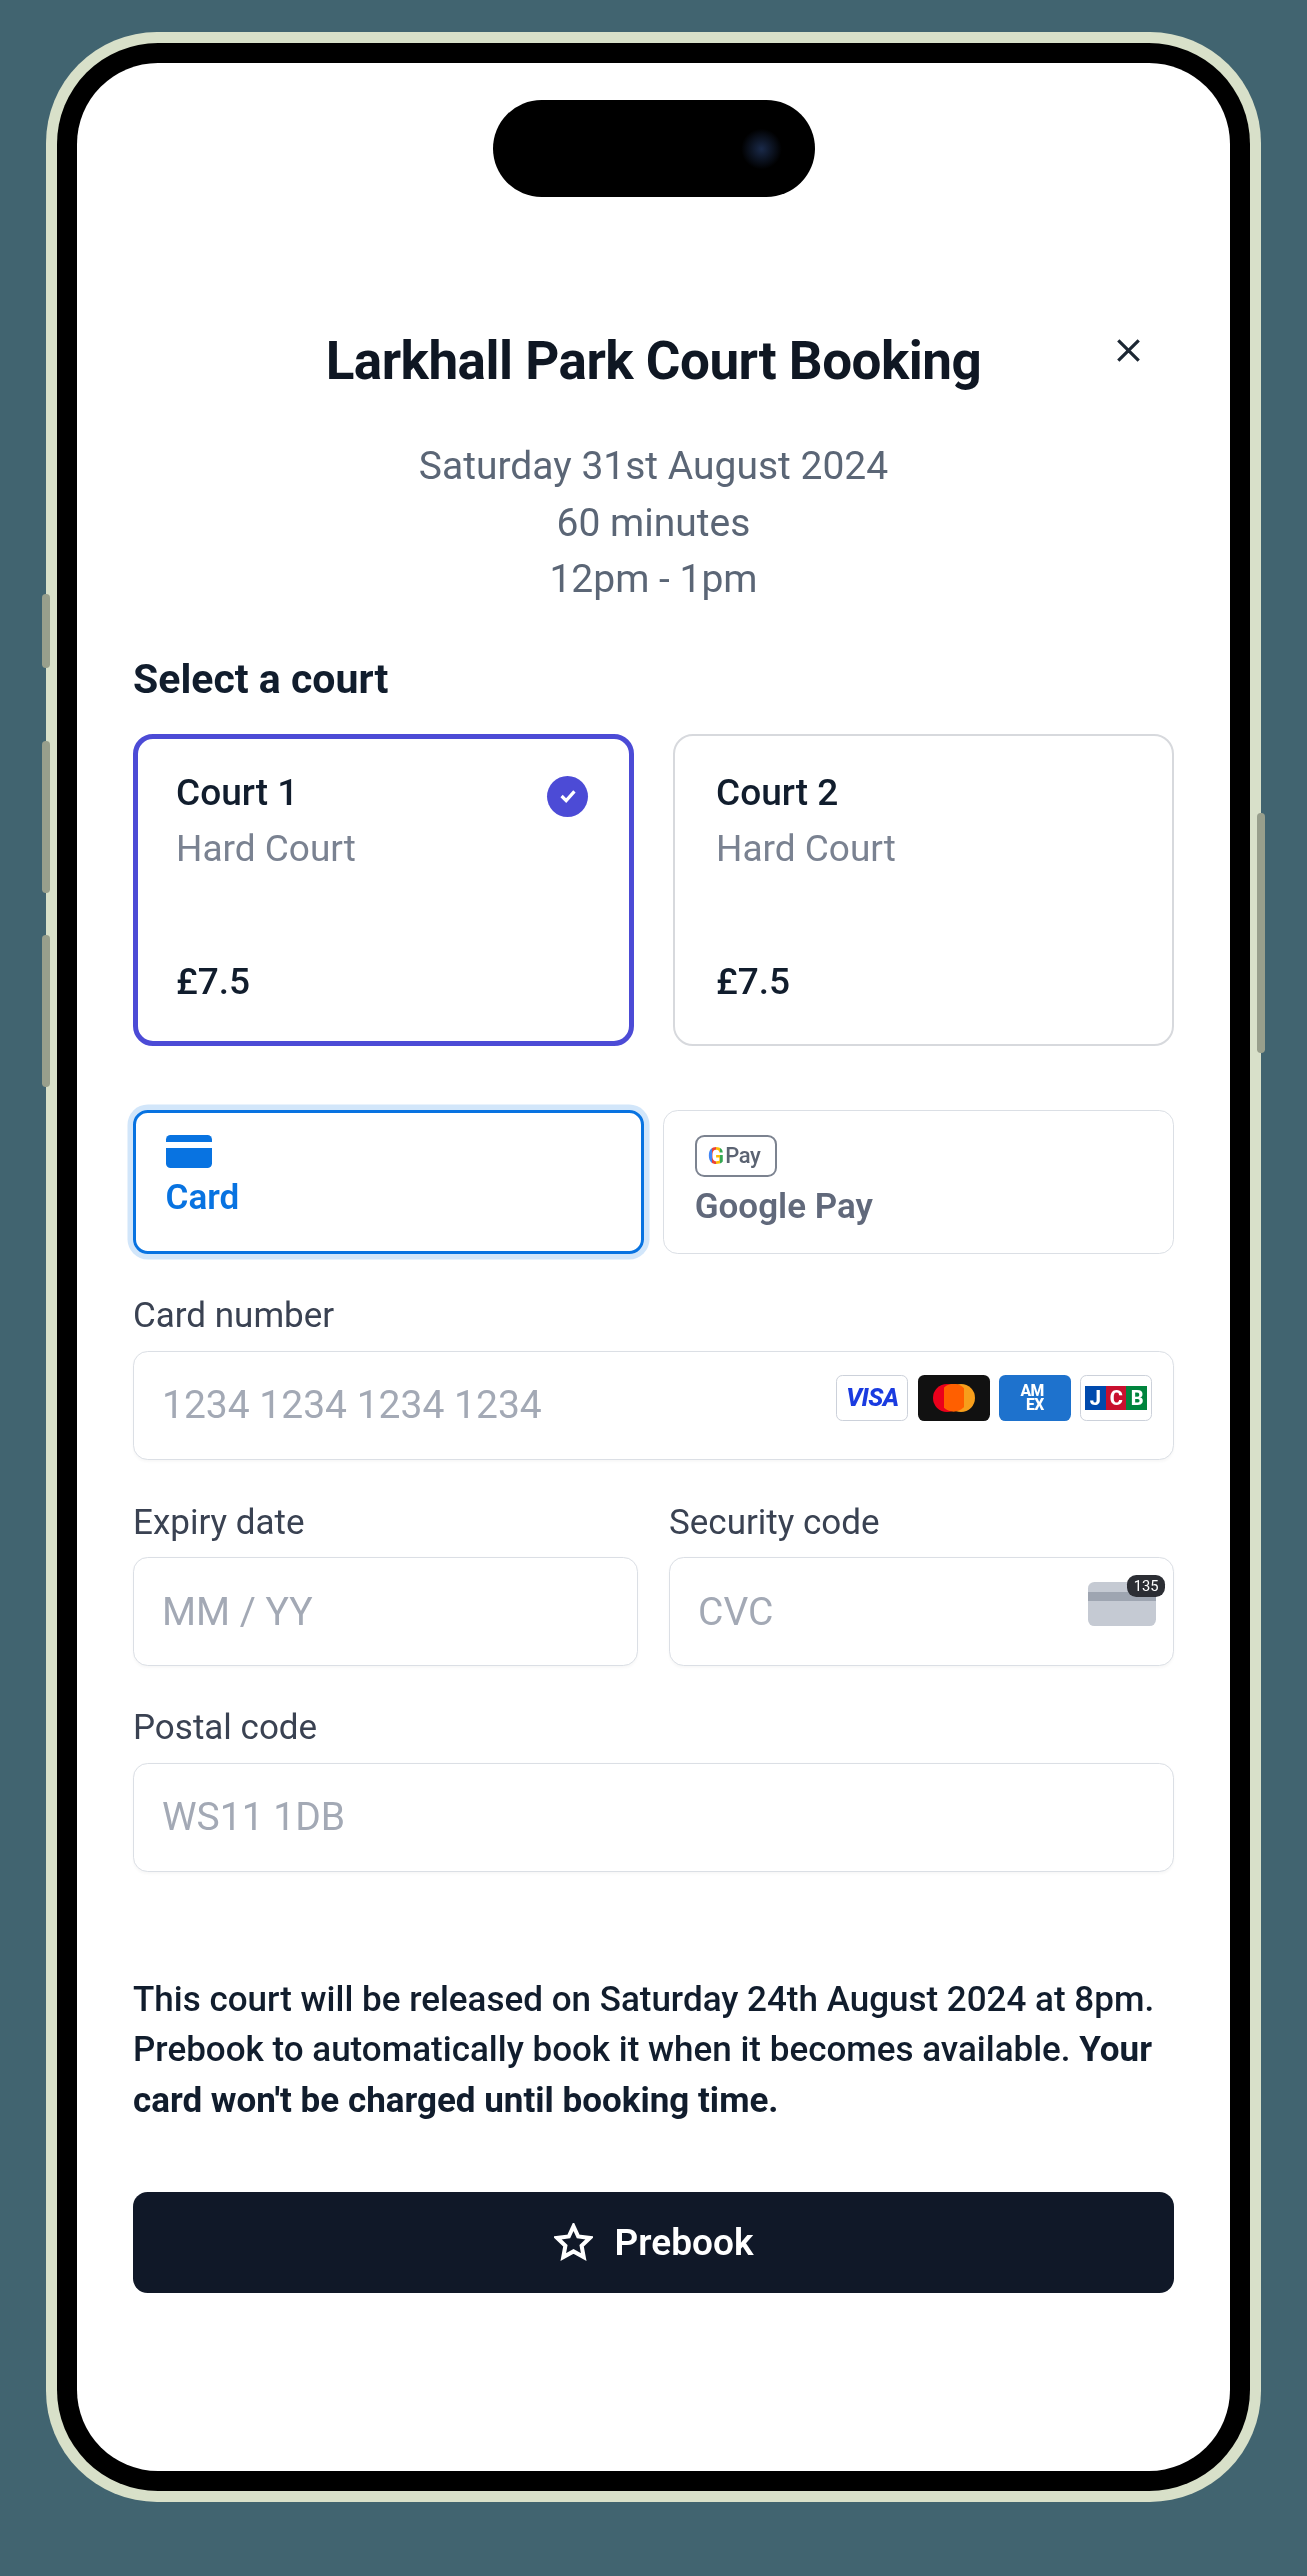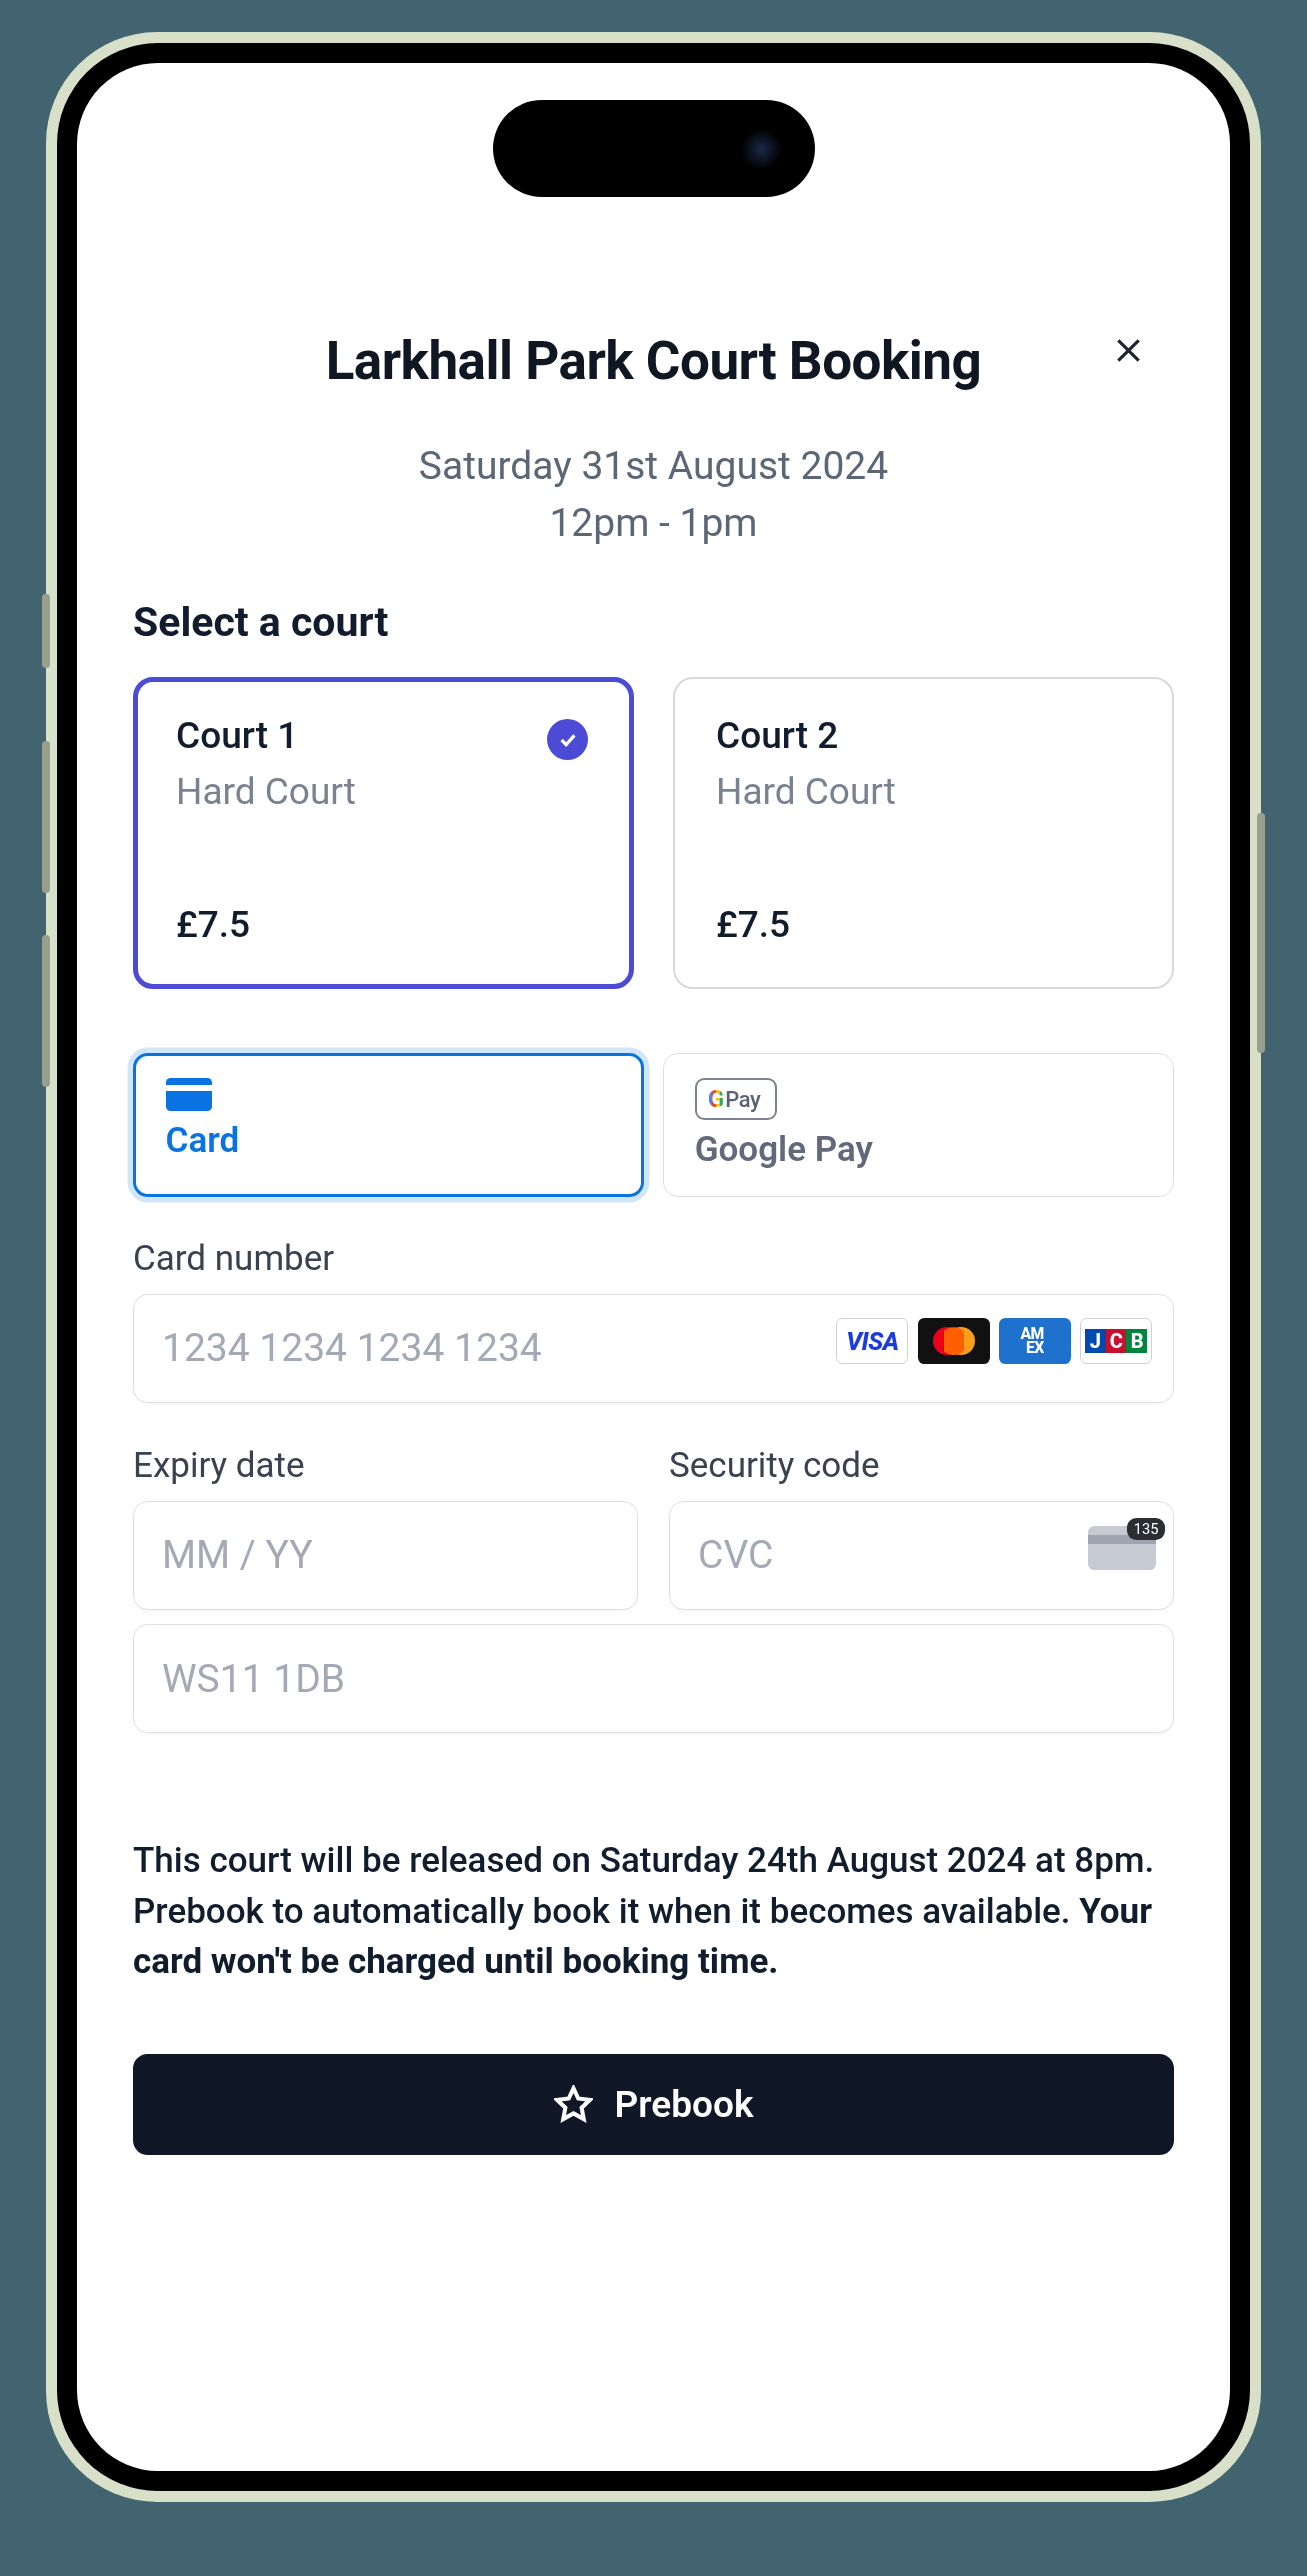--- a/index.html
+++ b/index.html
@@ -141,20 +141,21 @@
 
       <div class="close-x">
         <svg viewBox="0 0 24 24">
             <path d="M5 5 L19 19 M19 5 L5 19" fill="none"></path>
           </svg>
       </div>
 
       <h1 class="title">Larkhall Park Court Booking</h1>
       <div class="subtitle">
         <div>Saturday 31st August 2024</div>
+        <div>60 minutes</div>
         <div>12pm - 1pm</div>
       </div>
 
       <h2 class="section-h">Select a court</h2>
 
       <div class="court-row">
         <div class="court-card selected">
           <div class="check-badge">
             <svg viewBox="0 0 24 24">
                 <path d="M5 12 L10 17 L19 7"></path>
@@ -215,20 +216,21 @@
           <div class="field-label">Security code</div>
           <div class="cvc-wrap">
             <input class="text-input" placeholder="CVC" style="">
             <div class="cvc-icon">
                 <div class="cvc-bub">135</div>
               </div>
           </div>
         </div>
       </div>
 
+      <div class="field-label">Postal code</div>
       <input class="text-input" placeholder="WS11 1DB" style="">
 
       <p class="notice">
         <span>This court will be released on Saturday 24th August 2024 at 8pm. Prebook to automatically book it when it becomes available. </span><strong>Your card won't be charged until booking time.</strong>
       </p>
 
       <button class="prebook-btn">
         <svg class="star-ic" viewBox="0 0 24 24">
             <path d="M12 2 L14.9 8.3 L22 9.2 L17 14 L18.3 21 L12 17.5 L5.7 21 L7 14 L2 9.2 L9.1 8.3 Z"></path>
           </svg>

